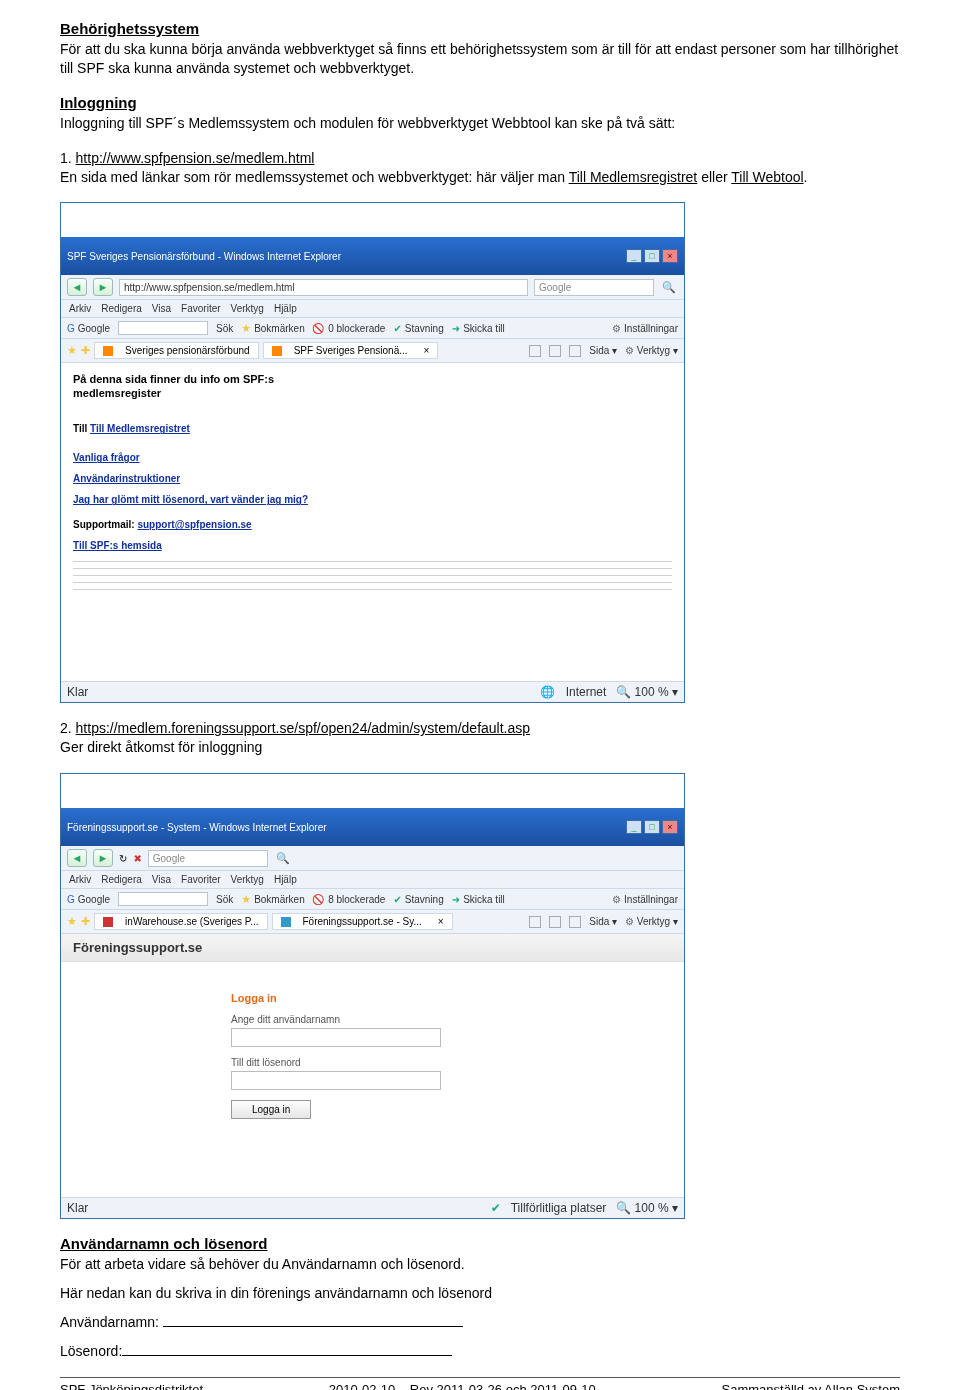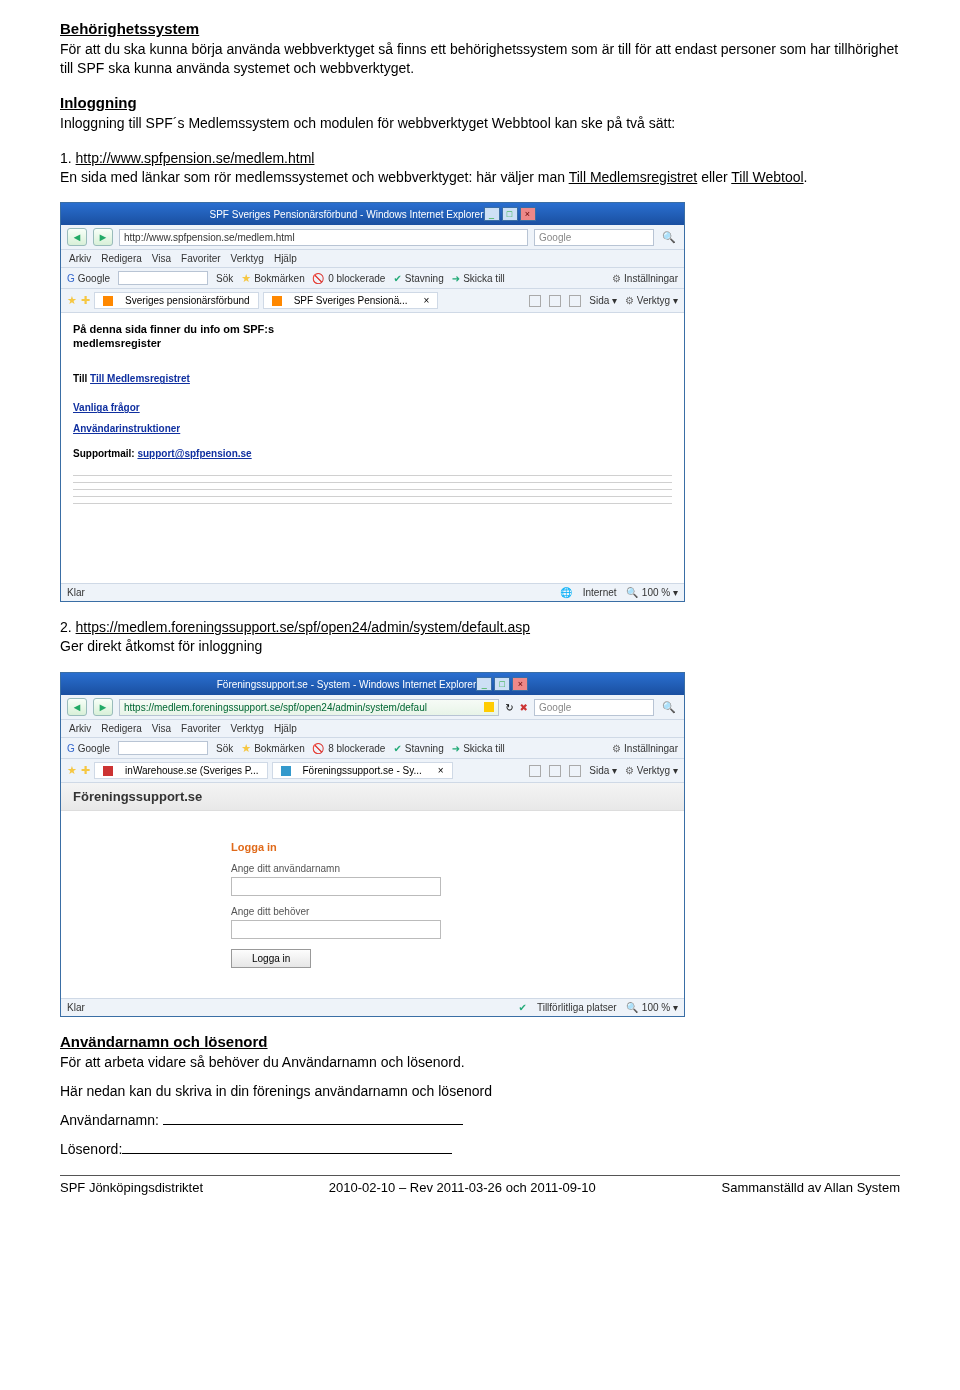--- a/index.html
+++ b/index.html
@@ -12,21 +12,21 @@
     padding: 20px 60px 10px 60px;
   }
   .section-heading { font-weight: bold; text-decoration: underline; font-size: 15px; margin-bottom: 3px; }
   .para { font-size: 14px; line-height: 1.35; margin-bottom: 16px; }
   .inline-u { text-decoration: underline; }
 
   
   .browser1 { width: 625px; border: 1px solid #3a6ea5; font-size: 10px; background:#fff; margin-bottom:16px; }
   .titlebar {
     background: linear-gradient(to bottom,#2a6fd0,#1a4fa0);
-    color:#fff; padding:4px 6px; display:flex; justify-content:center; align-items:center;
+    color:#fff; padding:12px 6px; display:flex; justify-content:space-between; align-items:center;margin-top:34px;
   }
   .wbtns { display:flex; gap:2px; }
   .wbtn { width:16px; height:14px; background:#cde0f5; border:1px solid #3a6ea5; display:flex; align-items:center; justify-content:center; font-size:9px; color:#2a3; }
   .wbtn.close { background:#e88; color:#600; }
   .addrrow { display:flex; align-items:center; padding:3px 6px; background:#eef3f9; border-bottom:1px solid #cfd9e6; gap:6px; }
   .navbtn { width:20px; height:18px; border:1px solid #9bb; border-radius:3px; background:linear-gradient(#f8fff8,#d8f0d8); display:flex; align-items:center; justify-content:center; font-size:11px; color:#2a6; }
   .urlbox { flex:1; border:1px solid #b8c4d4; background:#fff; padding:2px 4px; font-size:10px; color:#333; }
   .searchbox { width:120px; border:1px solid #b8c4d4; background:#fff; padding:2px 4px; font-size:10px; color:#888; }
   .mag { width:18px; height:18px; display:flex; align-items:center; justify-content:center; font-size:11px; }
   .menurow { background:#eef3f9; padding:3px 8px; border-bottom:1px solid #cfd9e6; display:flex; gap:10px; font-size:10px; color:#333; }
@@ -43,21 +43,21 @@
   .rightbar { margin-left:auto; display:flex; gap:8px; align-items:center; color:#333; }
   .iconsq { width:12px; height:12px; border:1px solid #aaa; display:inline-block; }
 
   .content1 { padding:10px 12px 6px 12px; background:#fff; min-height:270px; }
   .c1-head { font-size:11px; font-weight:bold; margin-bottom:2px; }
   .c1-head2 { font-size:11px; font-weight:bold; margin-bottom:16px; }
   .c1-link { font-size:10px; color:#1030a0; text-decoration:underline; font-weight:bold; display:block; margin-bottom:10px; }
   .c1-linkn { font-size:10px; color:#1030a0; text-decoration:underline; display:inline; font-weight:bold; }
   .c1-txt { font-size:10px; color:#000; font-weight:bold; }
   .hr1 { border:none; border-top:1px solid #d0d0d0; margin:6px 0; }
-  .statusbar { border-top:1px solid #cfd9e6; background:#eef3f9; padding:3px 6px; display:flex; align-items:center; font-size:10px; color:#333; }
+  .statusbar { border-top:1px solid #cfd9e6; background:#eef3f9; padding:3px 6px; display:flex; align-items:center; font-size:12px; color:#333;margin-top:48px; }
   .statusbar .right { margin-left:auto; display:flex; gap:10px; align-items:center; }
   .globe { color:#2a7; }
   .shield { color:#2a7; }
 
   
   .browser2 { width:625px; border:1px solid #3a6ea5; font-size:10px; background:#fff; margin-bottom:16px; }
   .urlbox2 { flex:1; border:1px solid #b8c4d4; background:linear-gradient(#f6fbf6,#e8f4e8); padding:2px 4px; font-size:10px; color:#063; display:flex; align-items:center; gap:3px; }
   .lock { width:10px; height:10px; background:#fc0; display:inline-block; }
   .content2 { background:#fff; }
   .brandbar { background:linear-gradient(#f4f4f4,#e8e8e8); padding:6px 12px; border-bottom:1px solid #ddd; }
@@ -163,23 +163,25 @@
     </div>
   </div>
   <div class="content1">
     <div class="c1-head">På denna sida finner du info om SPF:s</div>
     <div class="c1-head2">medlemsregister</div>
     <div style="height:8px"></div>
     <div><span class="c1-txt">Till </span><a class="c1-linkn">Till Medlemsregistret</a></div>
     <div style="height:18px"></div>
     <a class="c1-link">Vanliga frågor</a>
     <a class="c1-link">Användarinstruktioner</a>
+    <a class="c1-link">Jag har glömt mitt lösenord, vart vänder jag mig?</a>
     <div style="height:4px"></div>
     <div><span class="c1-txt">Supportmail: </span><a class="c1-linkn">support@spfpension.se</a></div>
     <div style="height:10px"></div>
+    <a class="c1-link">Till SPF:s hemsida</a>
     <hr class="hr1">
     <hr class="hr1">
     <hr class="hr1">
     <hr class="hr1">
     <hr class="hr1">
   </div>
   <div class="statusbar">
     <span>Klar</span>
     <div class="right">
       <span class="globe">🌐</span>
@@ -199,24 +201,20 @@
     <span>Föreningssupport.se - System - Windows Internet Explorer</span>
     <div class="wbtns">
       <div class="wbtn">_</div>
       <div class="wbtn">□</div>
       <div class="wbtn close">×</div>
     </div>
   </div>
   <div class="addrrow">
     <div class="navbtn">◄</div>
     <div class="navbtn">►</div>
-    <div class="urlbox2">
-        <span>https://medlem.foreningssupport.se/spf/open24/admin/system/defaul</span>
-        <span style="margin-left:auto" class="lock"></span>
-      </div>
     <span>↻</span>
     <span style="color:#c33">✖</span>
     <div class="searchbox">Google</div>
     <div class="mag">🔍</div>
   </div>
   <div class="menurow">
     <span>Arkiv</span>
     <span>Redigera</span>
     <span>Visa</span>
     <span>Favoriter</span>
@@ -274,21 +272,21 @@
     </div>
   </div>
   <div class="content2">
     <div class="brandbar">
       <div class="brandtxt">Föreningssupport.se</div>
     </div>
     <div class="loginarea">
       <div class="orangelbl">Logga in</div>
       <div class="fldlbl">Ange ditt användarnamn</div>
       <input type="text" class="txtfield" style="">
-      <div class="fldlbl">Ange ditt behöver</div>
+      <div class="fldlbl">Till ditt lösenord</div>
       <input type="password" class="txtfield" style="">
       <div><button class="loginbtn">Logga in</button></div>
     </div>
   </div>
   <div class="statusbar">
     <span>Klar</span>
     <div class="right">
       <span class="shield">✔</span>
       <span>Tillförlitliga platser</span>
       <span>🔍 <span>100 %</span> ▾</span>

